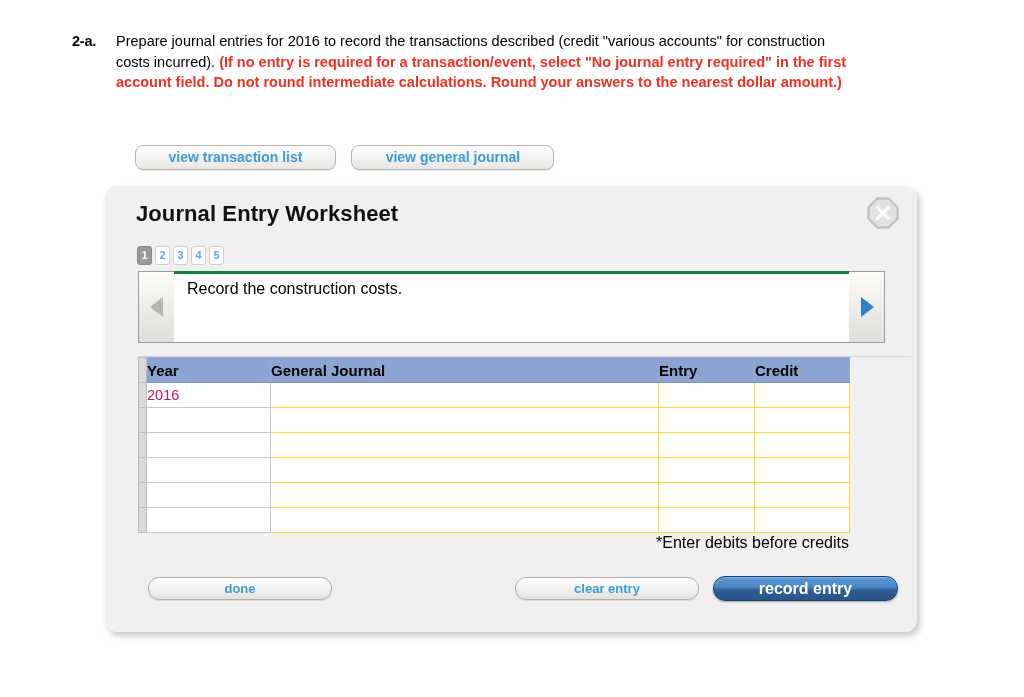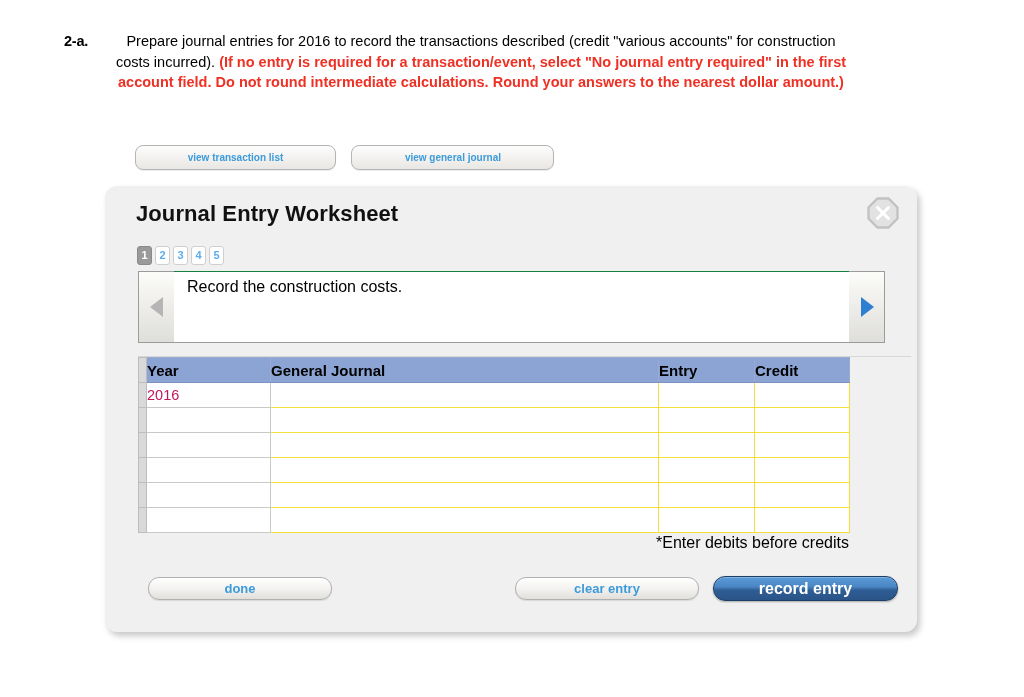--- a/index.html
+++ b/index.html
@@ -13,37 +13,36 @@
   #page {
     position: relative;
     width: 1024px;
     height: 697px;
     background: #ffffff;
   }
 
   
   .question {
     position: absolute;
-    left: 64px; top: 31px;
+    left: 72px; top: 31px;
     width: 790px;
   }
   .q-label {
     position: absolute;
     left: 0; top: 2px;
     font-size: 14.5px;
     font-weight: bold;
     color: #000;
     letter-spacing: -0.2px;
   }
   .q-text {
     margin-left: 44px;
     font-size: 14.5px;
     line-height: 20.5px;
     color: #000;
-    text-align: center;
   }
   .q-red {
     color: #ee3124;
     font-weight: bold;
   }
 
   
   .topbtns {
     position: absolute;
     left: 135px; top: 145px;
@@ -51,21 +50,21 @@
   .topbtn {
     display: inline-block;
     vertical-align: top;
     height: 25px;
     line-height: 23px;
     padding: 0 14px;
     border: 1px solid #b4b4b4;
     border-radius: 8px;
     background: linear-gradient(to bottom, #fdfdfd 0%, #f3f2f0 50%, #e9e7e3 100%);
     color: #3c9bdb;
-    font-size: 10px;
+    font-size: 14px;
     font-weight: bold;
     text-align: center;
     cursor: pointer;
     box-shadow: 0 1px 1px rgba(0,0,0,0.08);
   }
   #btn-view-transaction-list { width: 201px; }
   #btn-view-general-journal  { width: 203px; margin-left: 11px; }
 
   
   .panel {
@@ -135,21 +134,21 @@
   }
   .nav-arrow.left  { left: 0; border-right: none; }
   .nav-arrow.right { right: 0; border-left: none; }
   .nav-arrow svg { position: absolute; left: 50%; top: 50%; transform: translate(-50%,-50%); }
 
   .nav-text {
     position: absolute;
     left: 36px; top: 0;
     right: 36px; height: 72px;
     background: #ffffff;
-    border-top: 1px solid #15803d;
+    border-top: 3px solid #15803d;
     border-bottom: 1px solid #9b9b9b;
     padding: 6px 0 0 13px;
     font-size: 16px;
     color: #000;
   }
 
   
   .sep {
     position: absolute;
     left: 33px; top: 170px;

